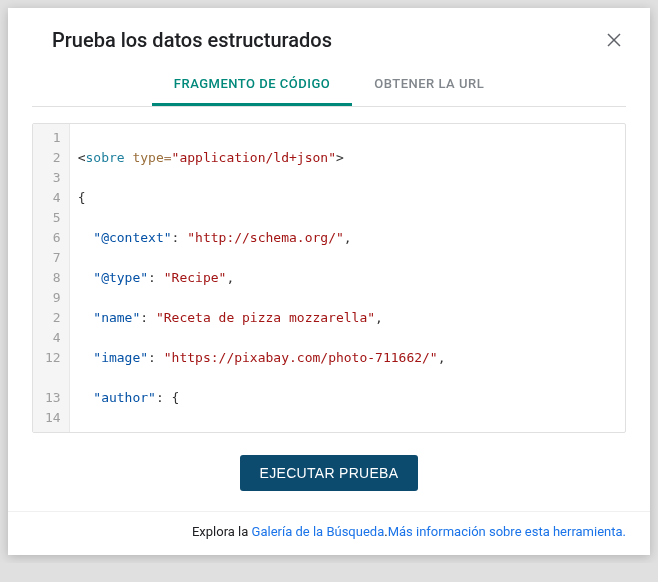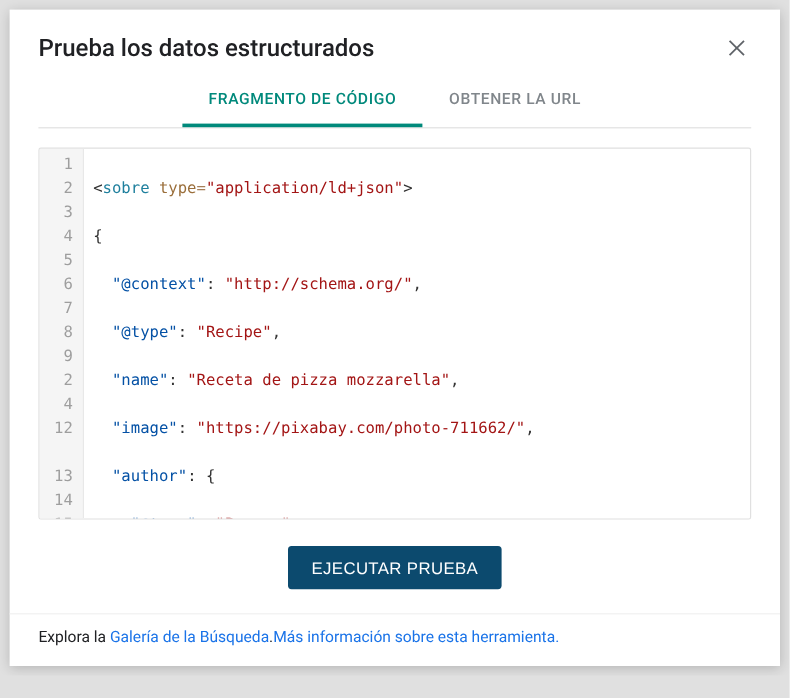--- a/index.html
+++ b/index.html
@@ -16,20 +16,21 @@
     width: 642px;
     background: #fff;
     box-shadow: 0 2px 10px rgba(0,0,0,0.2);
     position: relative;
   }
   .header {
     display: flex;
     align-items: center;
     justify-content: space-between;
     padding: 20px 24px 10px 24px;
+    margin-left: 20px;
   }
   .title {
     font-size: 20px;
     font-weight: 500;
     color: #202124;
   }
   .close {
     width: 24px; height: 24px;
     display: flex; align-items: center; justify-content: center;
     cursor: pointer;
@@ -102,21 +103,21 @@
     border: none;
     padding: 10px 20px;
     font-size: 14px;
     font-weight: 500;
     border-radius: 3px;
     cursor: pointer;
     letter-spacing: 0.3px;
   }
   .footer {
     display: flex;
-    justify-content: flex-start;
+    justify-content: flex-end;
     align-items: center;
     padding: 12px 24px 16px 24px;
     font-size: 13px;
     border-top: 1px solid #f0f0f0;
     color: #202124;
   }
   .footer a { color: #1a73e8; text-decoration: none; cursor: pointer; }
 </style>
 </head>
 <body>

